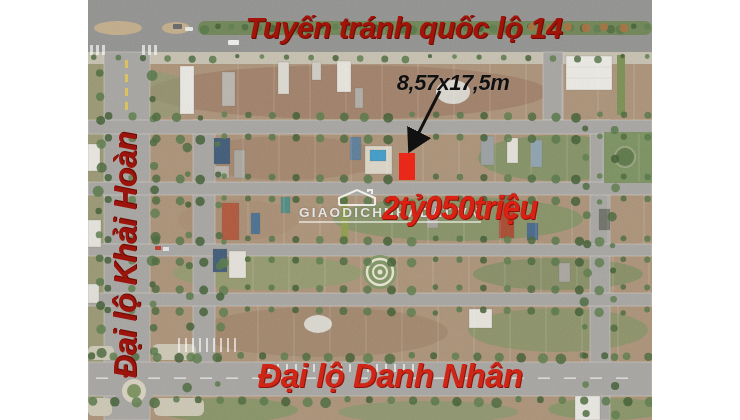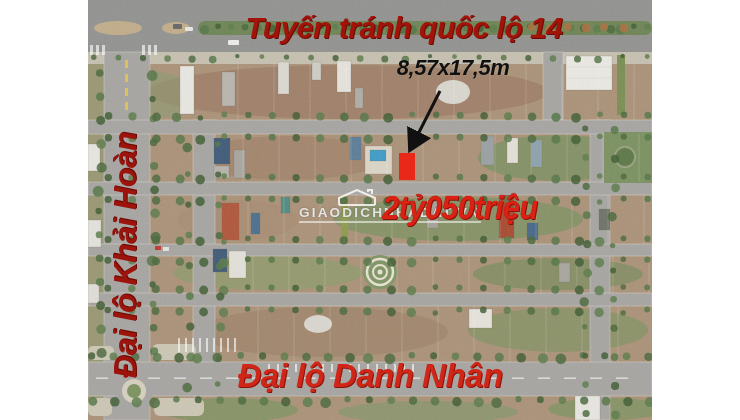--- a/index.html
+++ b/index.html
@@ -7,22 +7,22 @@
          font-family:"Liberation Sans","DejaVu Sans",sans-serif;}
   .photo{position:absolute;left:88px;top:0;width:564px;height:420px;background:#ab9278;}
   .photo svg{position:absolute;left:0;top:0;}
   .lbl{position:absolute;font-weight:bold;font-style:italic;white-space:nowrap;z-index:6;
        text-align:center;letter-spacing:-0.5px;}
   .lbl-top{left:88px;top:11px;width:564px;font-size:30px;color:#a21309;
            text-shadow:1px 1px 0 #6d0c05;margin-left:34px;}
   .lbl-left{left:-19px;top:236px;width:290px;height:38px;font-size:32px;color:#9c140c;
             transform:rotate(-90deg);text-shadow:1px 1px 0 #6d0c05;}
   .lbl-bottom{left:88px;top:357px;width:564px;font-size:33px;color:#d02617;
-              text-shadow:1px 1px 0 #8c130a;}
-  .lbl-size{left:378px;top:55px;width:150px;font-size:22px;color:#101010;
+              text-shadow:1px 1px 0 #8c130a;padding-left:20px;}
+  .lbl-size{left:378px;top:70px;width:150px;font-size:22px;color:#101010;
             text-shadow:0 0 1px rgba(255,255,255,.35);}
   .lbl-price{left:370px;top:189px;width:180px;font-size:33px;color:#da2113;
              transform:scaleX(.92);text-shadow:1px 1px 0 #8c1309,0 0 1px #8c1309;}
   .watermark{position:absolute;left:299px;top:205px;z-index:5;color:rgba(255,255,255,.8);
              font-weight:bold;font-style:normal;font-size:13.5px;letter-spacing:2.2px;
              text-shadow:0 0 2px rgba(70,70,70,.55);border-bottom:2px solid rgba(255,255,255,.55);
              padding-bottom:1px;}
   .watermark .house{position:absolute;left:36px;top:-16px;}
 </style>
 </head>

